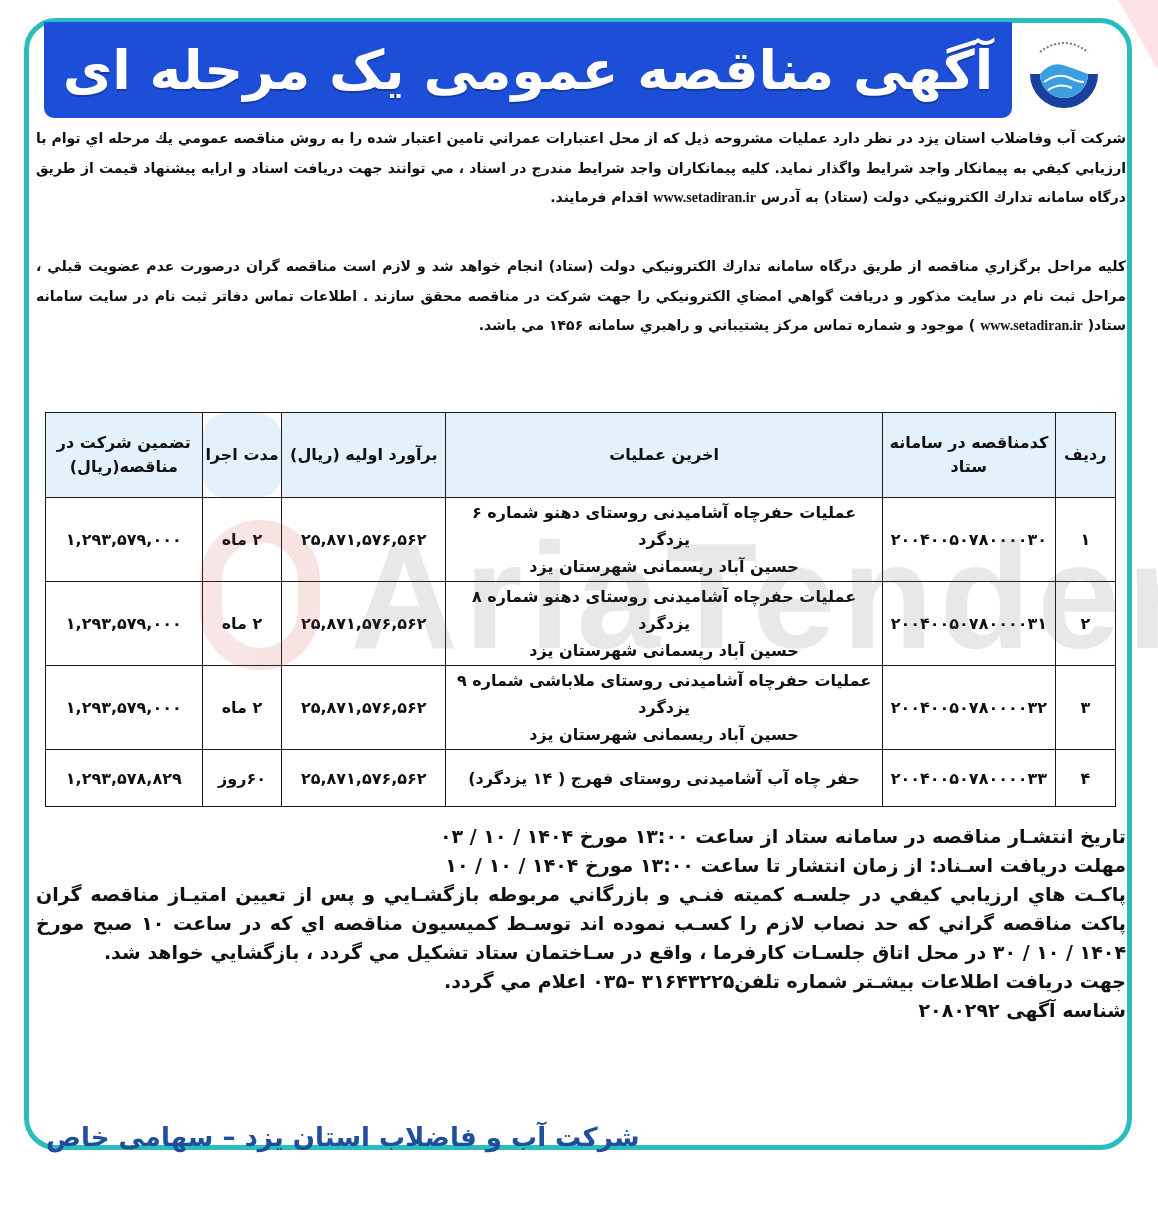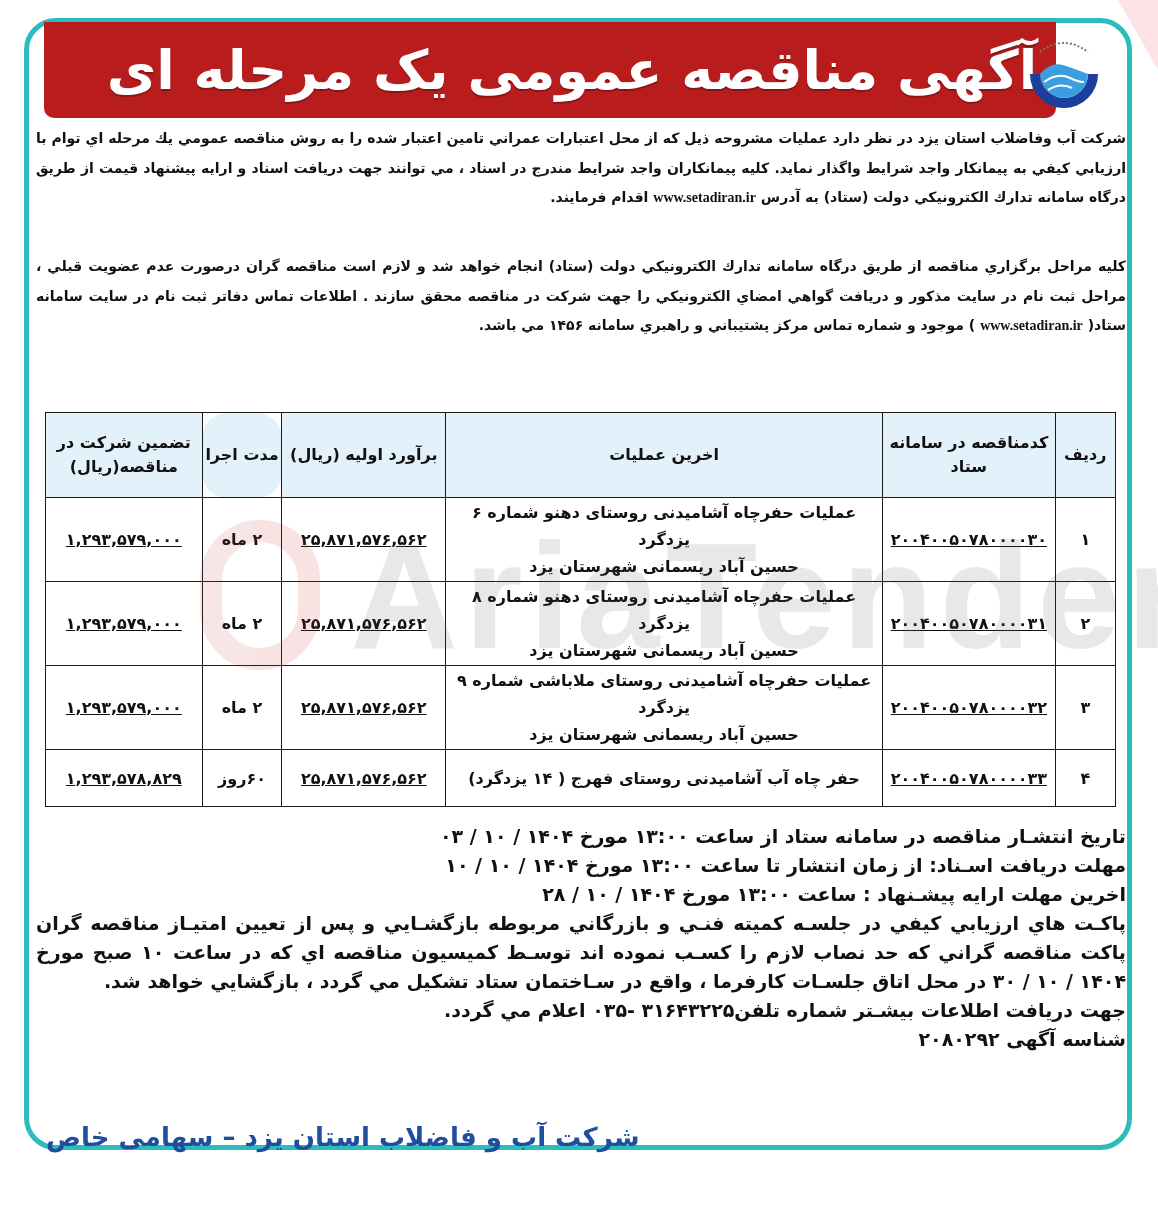--- a/index.html
+++ b/index.html
@@ -3,38 +3,38 @@
 <meta charset="utf-8">
 <style>
   html, body { margin: 0; padding: 0; background: #ffffff; }
   body { width: 1158px; height: 1212px; position: relative; overflow: hidden;
          font-family: "DejaVu Sans", sans-serif; color: #111; }
   .corner-deco { position: absolute; right: 0; top: 0; width: 0; height: 0;
          border-top: 70px solid #fde3e7; border-left: 40px solid transparent; }
   .frame { position: absolute; left: 24px; top: 18px; width: 1108px; height: 1132px;
          border: 5px solid #2bbcbd; border-radius: 32px; box-sizing: border-box; background: #fff; }
   .title-bar { position: absolute; left: 44px; top: 22px; width: 968px; height: 96px;
-         background: #b91c1c; border-radius: 0 0 10px 10px; display: flex; align-items: center; justify-content: center; padding-left: 44px; }
+         background: #1d4ed8; border-radius: 0 0 10px 10px; display: flex; align-items: center; justify-content: center; }
   .title-bar span { color: #fff; font-size: 54px; font-weight: bold; direction: rtl;
          text-shadow: 0 2px 0 rgba(0,0,0,0.25); letter-spacing: -1px; }
   .logo { position: absolute; left: 1022px; top: 30px; width: 84px; height: 86px; }
   .content { position: absolute; left: 36px; width: 1090px; direction: rtl; text-align: justify;
          font-size: 14px; font-weight: bold; line-height: 29.5px; }
   .p1 { top: 124px; }
   .p2 { top: 252px; }
   .latin { direction: ltr; unicode-bidi: embed; font-family: "Liberation Serif", serif; }
   .table-wrap { position: absolute; left: 45px; top: 412px; width: 1071px; }
   table { width: 100%; border-collapse: collapse; direction: rtl; font-size: 16px; font-weight: bold; }
   th, td { border: 1.5px solid #1a1a1a; text-align: center; vertical-align: middle; }
   th { background: #e3f1fb; height: 82px; line-height: 24px; font-weight: bold; }
   td { height: 78px; line-height: 27px; }
   tr.short td { height: 54px; }
   .c-row { width: 58px; } .c-code { width: 170px; } .c-subj { width: 448px; }
   .c-est { width: 162px; } .c-dur { width: 78px; border-radius: 25px; } .c-guar { width: 155px; }
-  .num { direction: ltr; unicode-bidi: embed; letter-spacing: 0.5px; text-decoration: underline; }
+  .num { direction: ltr; unicode-bidi: embed; letter-spacing: 0.5px; }
   .watermark { position: absolute; left: 200px; top: 500px; width: 720px; height: 200px;
          pointer-events: none; opacity: 0.13; }
   .watermark .wm-text { position: absolute; left: 150px; top: 10px; font-size: 150px;
          font-family: "Liberation Sans", sans-serif; font-weight: bold; color: #555; letter-spacing: 6px; }
   .watermark .wm-shield { position: absolute; left: 0; top: 20px; width: 120px; height: 150px;
          border: 22px solid #c33; border-radius: 60px 60px 60px 60px; box-sizing: border-box; }
   .sched { position: absolute; left: 36px; width: 1090px; top: 822px; direction: rtl; text-align: right;
          font-size: 19px; font-weight: bold; line-height: 29px; }
   .sched .j { text-align: justify; }
   .footer-sign { position: absolute; left: 46px; top: 1122px; direction: rtl; color: #1e4e9c;
@@ -132,19 +132,18 @@
 </div>
 
 <div class="watermark">
   <div class="wm-shield"></div>
   <div class="wm-text">AriaTender</div>
 </div>
 
 <div class="sched">
   <div>تاريخ انتشـار مناقصه در سامانه ستاد از ساعت ۱۳:۰۰ مورخ ۱۴۰۴ / ۱۰ / ۰۳</div>
   <div>مهلت دريافت اسـناد: از زمان انتشار تا ساعت ۱۳:۰۰ مورخ ۱۴۰۴ / ۱۰ / ۱۰</div>
-  <div>اخرين مهلت ارايه پيشـنهاد : ساعت ۱۳:۰۰ مورخ ۱۴۰۴ / ۱۰ / ۲۸</div>
   <div class="j">پاكـت هاي ارزيابي كيفي در جلسـه كميته فنـي و بازرگاني مربوطه بازگشـايي و پس از تعيين امتيـاز مناقصه گران پاكت مناقصه گراني كه حد نصاب لازم را كسـب نموده اند توسـط كميسيون مناقصه اي كه در ساعت ۱۰ صبح مورخ ۱۴۰۴ / ۱۰ / ۳۰ در محل اتاق جلسـات كارفرما ، واقع در سـاختمان ستاد تشكيل مي گردد ، بازگشايي خواهد شد.</div>
   <div>جهت دريافت اطلاعات بيشـتر شماره تلفن۳۱۶۴۳۲۲۵ -۰۳۵ اعلام مي گردد.</div>
   <div>شناسه آگهی ۲۰۸۰۲۹۲</div>
 </div>
 
 <div class="footer-sign">شرکت آب و فاضلاب استان یزد – سهامی خاص</div>
 
 </body></html>

